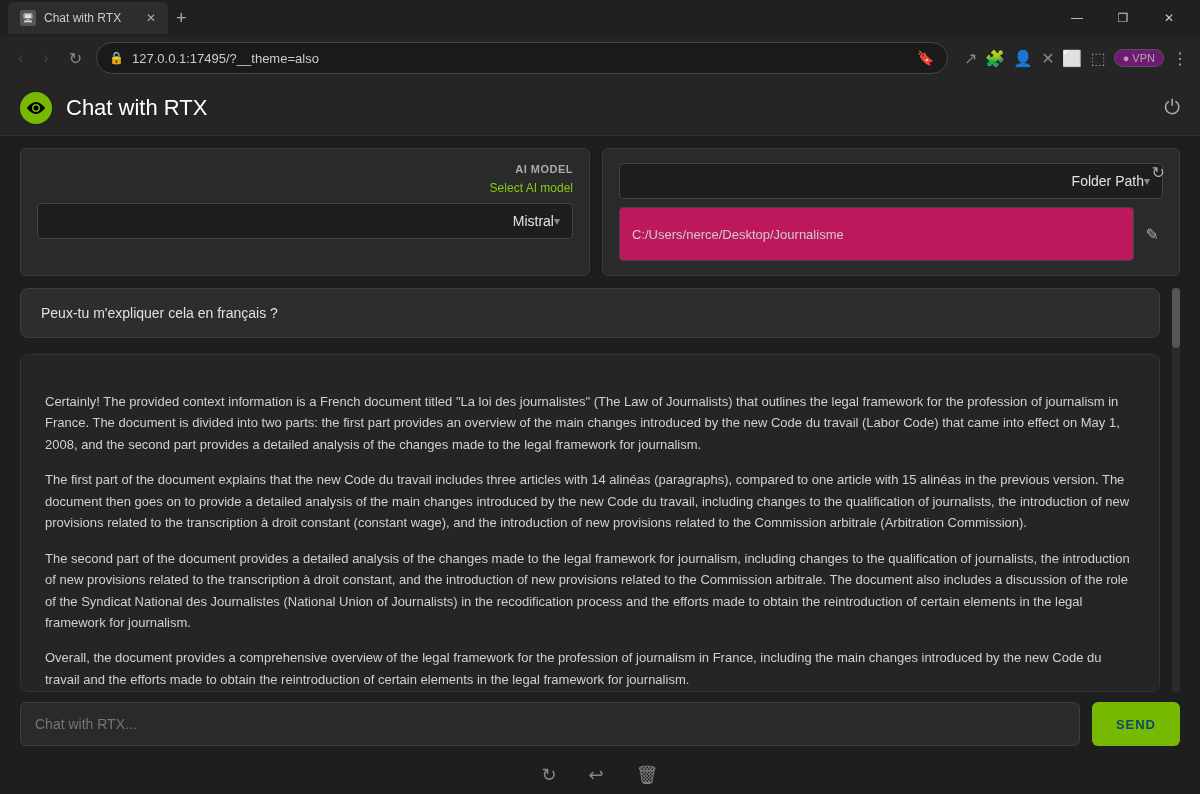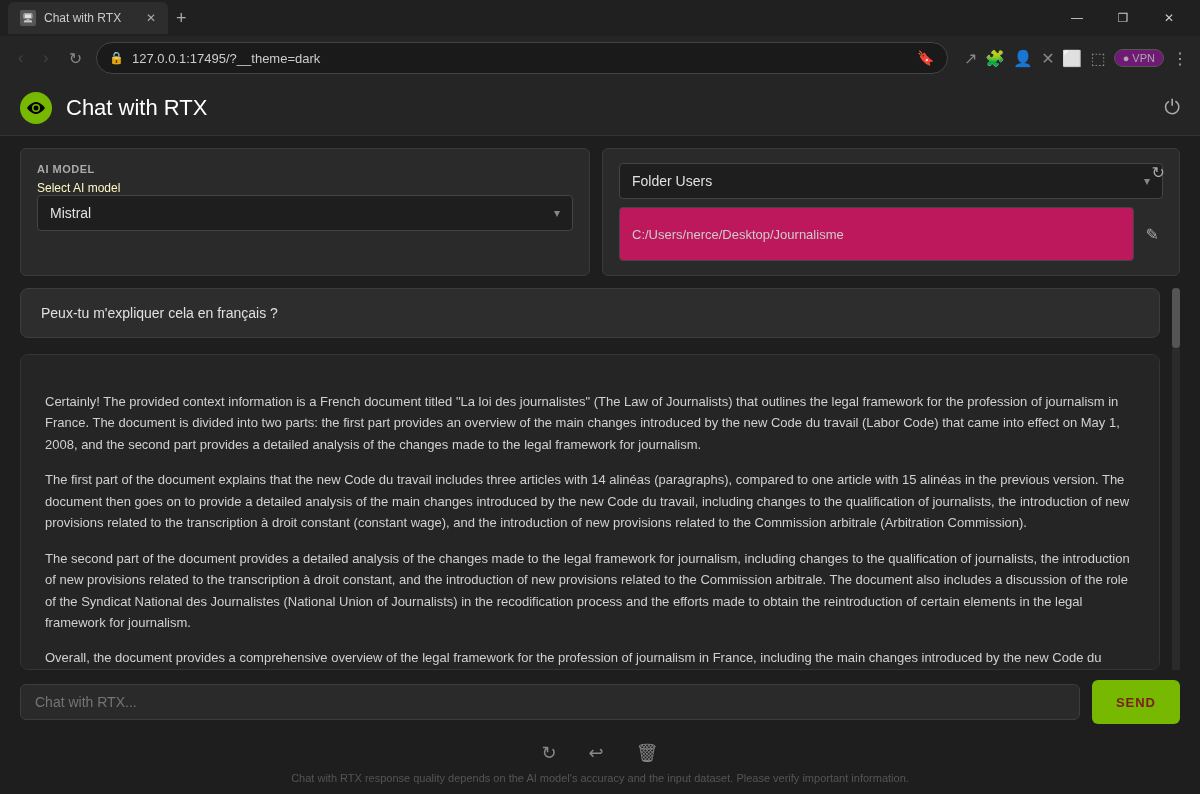--- a/index.html
+++ b/index.html
@@ -178,20 +178,21 @@
       font-size: 20px;
       cursor: pointer;
     }
 
     
     .config-row {
       display: flex;
       padding: 12px 20px;
       gap: 12px;
       background: #1e1e1e;
+      text-align: right;
     }
     .panel {
       background: #2a2a2a;
       border: 1px solid #3a3a3a;
       border-radius: 6px;
       padding: 14px 16px;
     }
     .panel-left {
       flex: 0 0 570px;
     }
@@ -202,22 +203,22 @@
     .panel-label {
       font-size: 11px;
       font-weight: 600;
       color: #aaa;
       text-transform: uppercase;
       letter-spacing: 0.5px;
       margin-bottom: 6px;
     }
     .panel-sublabel {
       font-size: 12px;
-      color: #fef9c3;
-      margin-bottom: 0;
+      color: #84cc16;
+      margin-bottom: 8px;
     }
     .panel-refresh {
       position: absolute;
       top: 14px;
       right: 14px;
       color: #aaa;
       font-size: 16px;
       cursor: pointer;
     }
     .dropdown {
@@ -335,29 +336,29 @@
       display: flex;
       align-items: center;
       gap: 12px;
       padding: 10px 0 8px 0;
     }
     .chat-input {
       flex: 1;
       background: #2a2a2a;
       border: 1px solid #3d3d3d;
       border-radius: 6px;
-      height: 36px;
+      height: 44px;
       padding: 0 14px;
       font-size: 14px;
       color: #777;
       outline: none;
     }
     .send-btn {
       background: #76b900;
-      color: #7f1d1d;
+      color: #0c4a6e;
       border: none;
       border-radius: 6px;
       height: 44px;
       padding: 0 24px;
       font-size: 13px;
       font-weight: 700;
       letter-spacing: 1px;
       cursor: pointer;
     }
 
@@ -404,21 +405,21 @@
     </div>
   </div>
 </div>
 
 <div class="browser-address-bar">
   <span class="nav-btn disabled">‹</span>
   <span class="nav-btn disabled">›</span>
   <span class="nav-btn">↻</span>
   <div class="address-box">
     <span class="address-secure">🔒</span>
-    <span class="address-text">127.0.0.1:17495/?__theme=dark</span>
+    <span class="address-text">127.0.0.1:17495/?__theme=also</span>
     <span class="addr-icon">🔖</span>
   </div>
   <div class="browser-toolbar-extras">
     <span class="toolbar-icon">↗</span>
     <span class="toolbar-icon">🧩</span>
     <span class="toolbar-icon">👤</span>
     <span class="toolbar-icon">✕</span>
     <span class="toolbar-icon">⬜</span>
     <span class="toolbar-icon">⬚</span>
     <span class="vpn-badge">● VPN</span>
@@ -446,21 +447,21 @@
       <div class="panel-sublabel">Select AI model</div>
       <div class="dropdown">
         <span class="dropdown-text">Mistral</span>
         <span class="dropdown-arrow">▾</span>
       </div>
     </div>
 
     <div class="panel panel-right">
       <span class="panel-refresh">↻</span>
       <div class="dropdown">
-        <span class="dropdown-text">Folder Users</span>
+        <span class="dropdown-text">Folder Path</span>
         <span class="dropdown-arrow">▾</span>
       </div>
       <div class="folder-path-row">
         <div class="folder-path-box">
           <span>C:/Users/nerce/Desktop/Journalisme</span>
         </div>
         <span class="folder-edit-btn">✎</span>
       </div>
     </div>
   </div>
@@ -489,16 +490,15 @@
       <input class="chat-input" type="text" placeholder="Chat with RTX..." style="">
       <button class="send-btn">SEND</button>
     </div>
 
     <div class="footer-actions">
       <span class="footer-icon-btn">↻</span>
       <span class="footer-icon-btn">↩</span>
       <span class="footer-icon-btn">🗑</span>
     </div>
 
-    <div class="footer-text">Chat with RTX response quality depends on the AI model's accuracy and the input dataset. Please verify important information.</div>
   </div>
 
 </div>
 
 </body></html>

